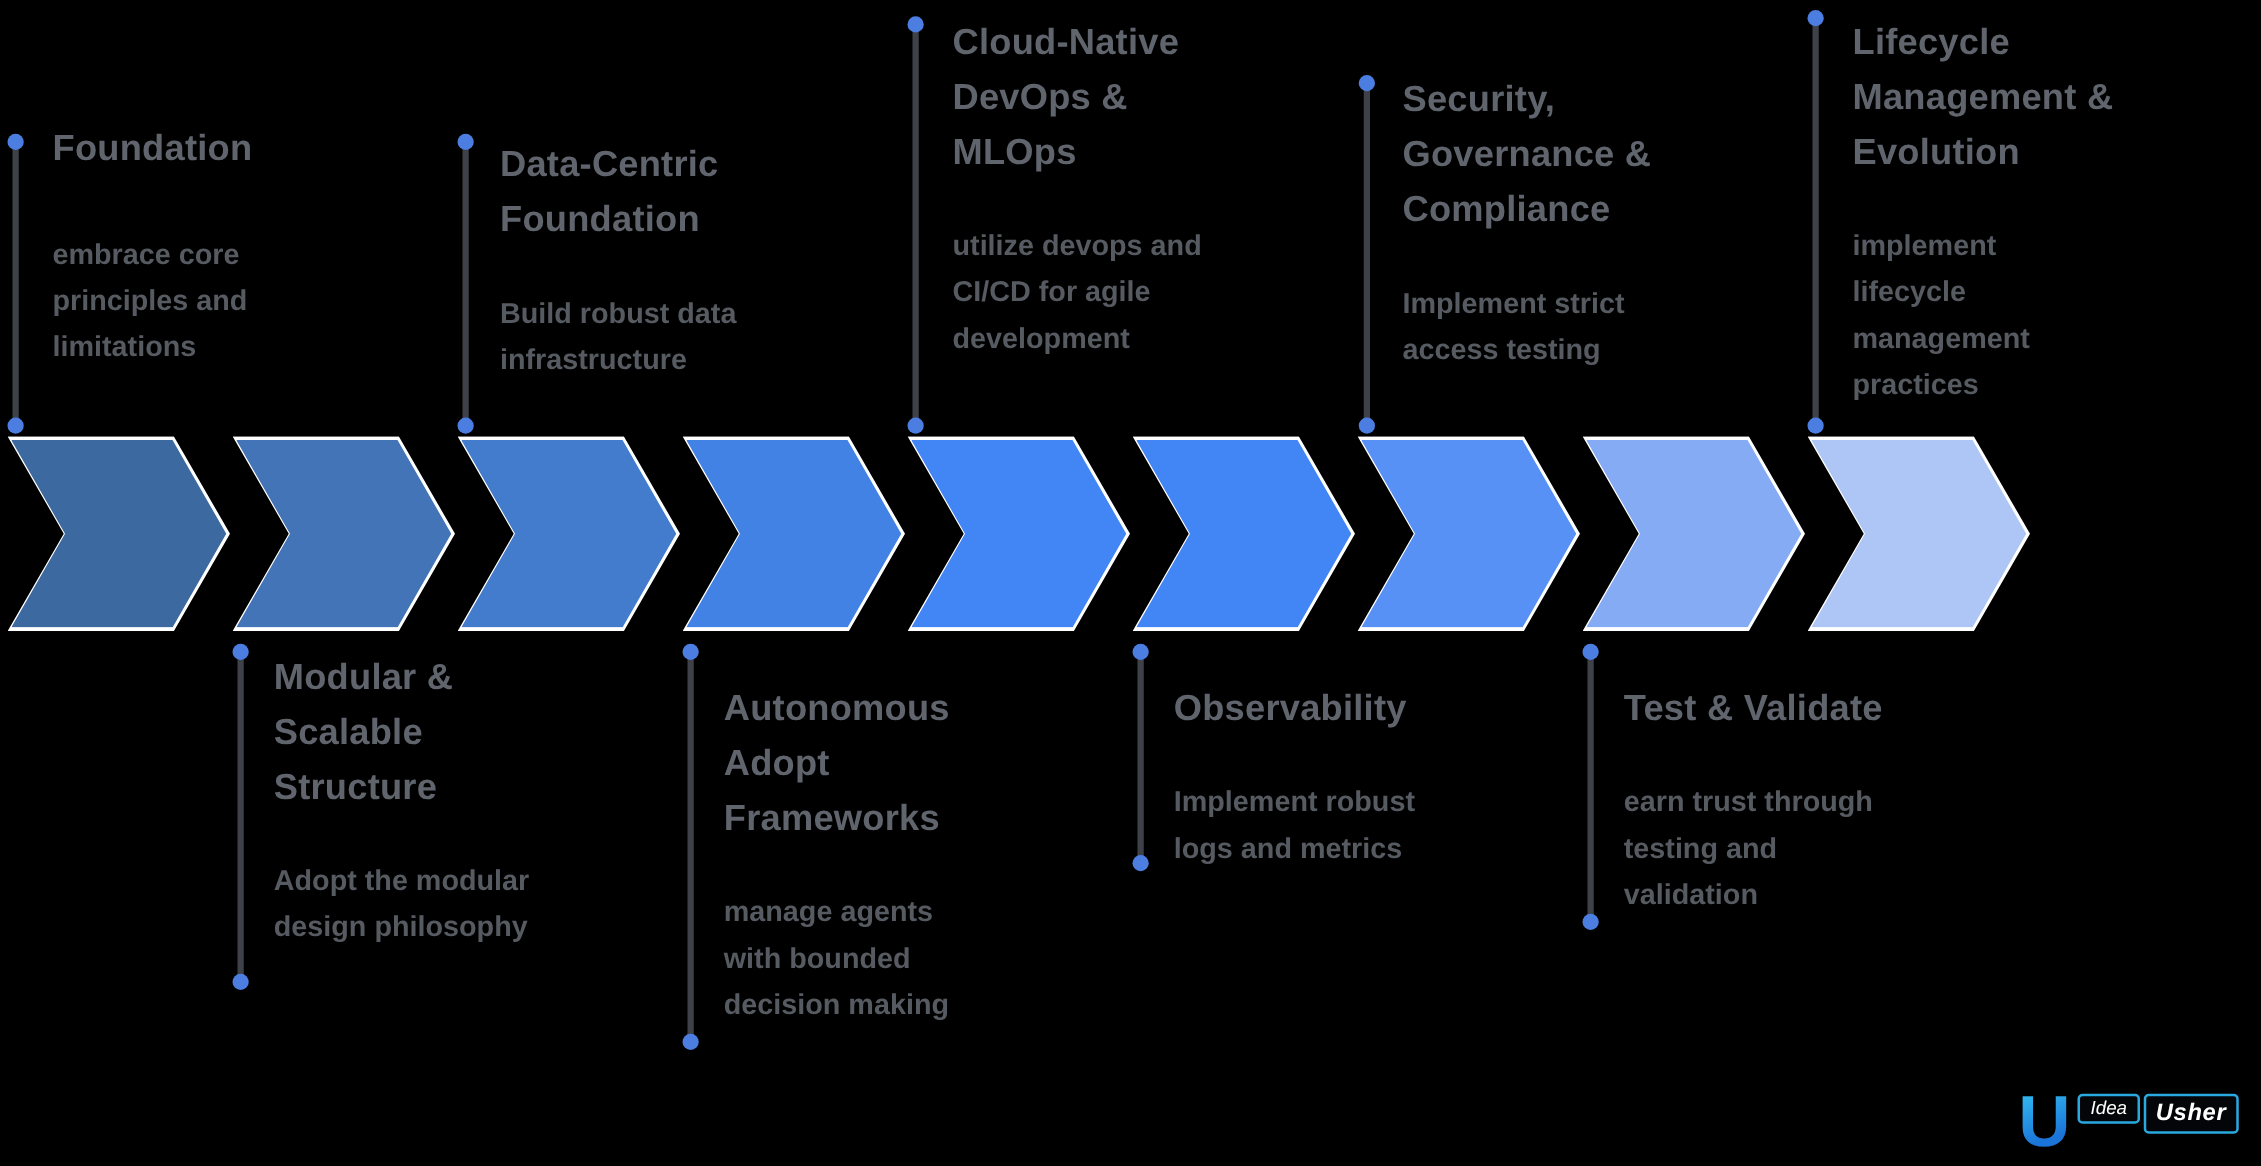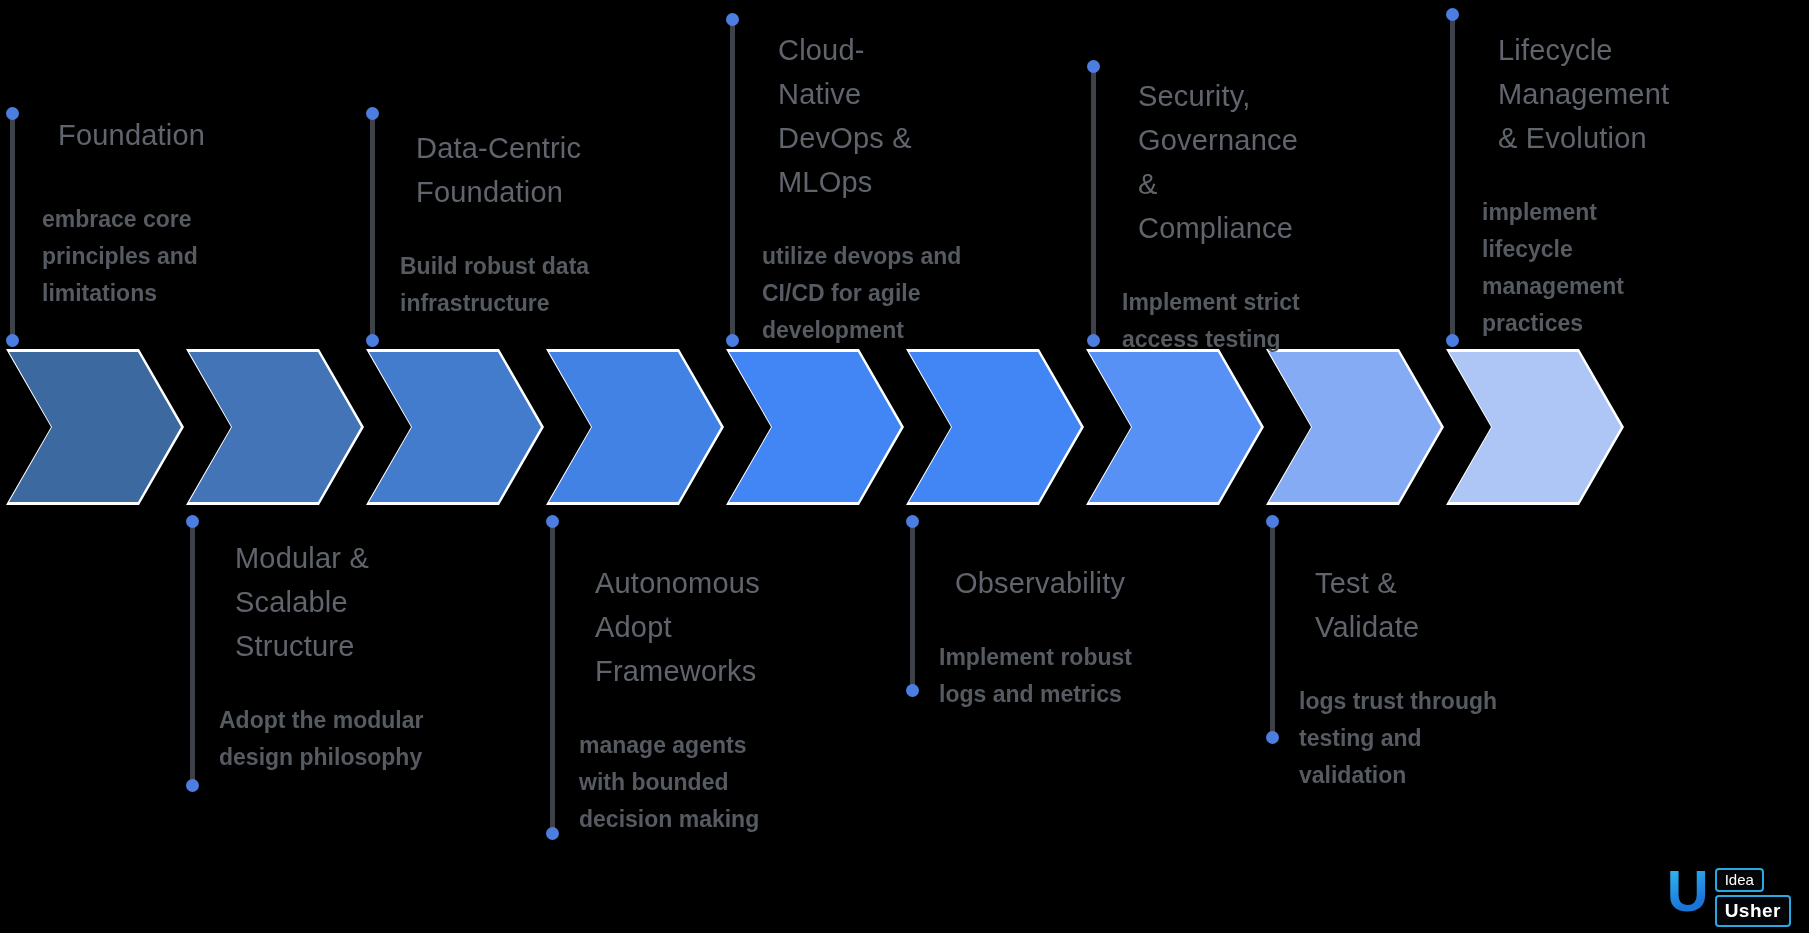--- a/index.html
+++ b/index.html
@@ -29,21 +29,21 @@
   .c5{left:726px;top:13px;height:334px;}
   .c7{left:1087px;top:60px;height:287px;}
   .c9{left:1446px;top:8px;height:339px;}
   .c2{left:186px;top:515px;height:277px;}
   .c4{left:546px;top:515px;height:325px;}
   .c6{left:906px;top:515px;height:182px;}
   .c8{left:1266px;top:515px;height:229px;}
   
   .stext{position:absolute;}
   .stext h3{
-    margin:16px;font-size:29px;line-height:44px;font-weight:400;color:#60646c;letter-spacing:.2px;
+    margin:0;font-size:29px;line-height:44px;font-weight:700;color:#60646c;letter-spacing:.2px;
   }
   .stext p{
     margin:34px 0 0 0;font-size:23px;line-height:37px;font-weight:700;color:#565a61;
   }
   .t1{left:42px;top:97px;width:200px;}
   .t1 p{margin-top:44px;}
   .t2{left:219px;top:520px;width:215px;}
   .t3{left:400px;top:110px;width:200px;}
   .t4{left:579px;top:545px;width:215px;}
   .t5{left:762px;top:12px;width:200px;}
@@ -51,21 +51,21 @@
   .t7{left:1122px;top:58px;width:200px;}
   .t8{left:1299px;top:545px;width:225px;}
   .t9{left:1482px;top:12px;width:210px;}
   
   .logo{position:absolute;right:18px;bottom:6px;display:flex;align-items:flex-start;gap:6px;}
   .logo-u{
     font-size:58px;line-height:58px;font-weight:700;
     background:linear-gradient(160deg,#35c4f3 0%,#1b74d8 70%);
     -webkit-background-clip:text;background-clip:text;color:transparent;
   }
-  .logo-col{display:flex;flex-direction:column;align-items:flex-start;gap:3px;margin-top:6px;}
+  .logo-col{display:flex;flex-direction:row;align-items:flex-start;gap:3px;margin-top:6px;font-style:italic;}
   .chip{
     border:2px solid #2aa9e0;border-radius:4px;color:#fff;background:rgba(10,20,30,.25);
     padding:1px 8px;
   }
   .chip.idea{font-size:15px;line-height:18px;}
   .chip.usher{font-size:19px;line-height:26px;font-weight:700;letter-spacing:.5px;}
 </style>
 </head>
 <body>
 
@@ -168,21 +168,21 @@
   <div class="stext t6">
     <h3>Observability</h3>
     <p>Implement robust logs and metrics</p>
   </div>
   <div class="stext t7">
     <h3>Security, Governance &amp; Compliance</h3>
     <p>Implement strict access testing</p>
   </div>
   <div class="stext t8">
     <h3>Test &amp; Validate</h3>
-    <p>logs trust through testing and validation</p>
+    <p>earn trust through testing and validation</p>
   </div>
   <div class="stext t9">
     <h3>Lifecycle Management &amp; Evolution</h3>
     <p>implement lifecycle management practices</p>
   </div>
 
   <div class="logo">
     <span class="logo-u">U</span>
     <span class="logo-col">
       <span class="chip idea">Idea</span>

